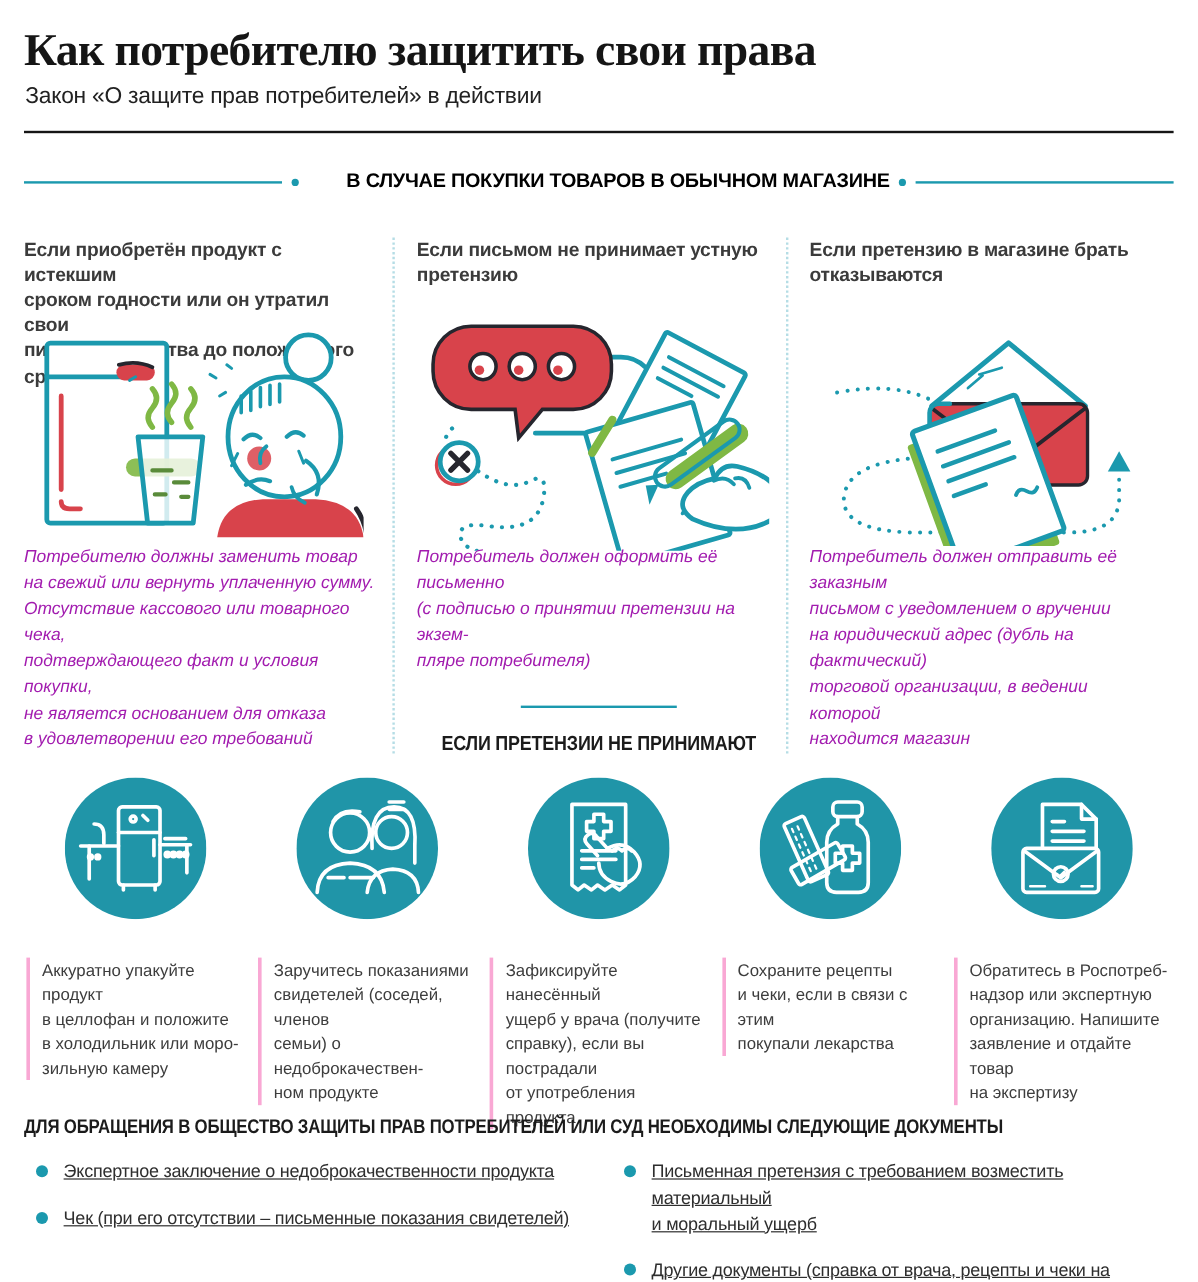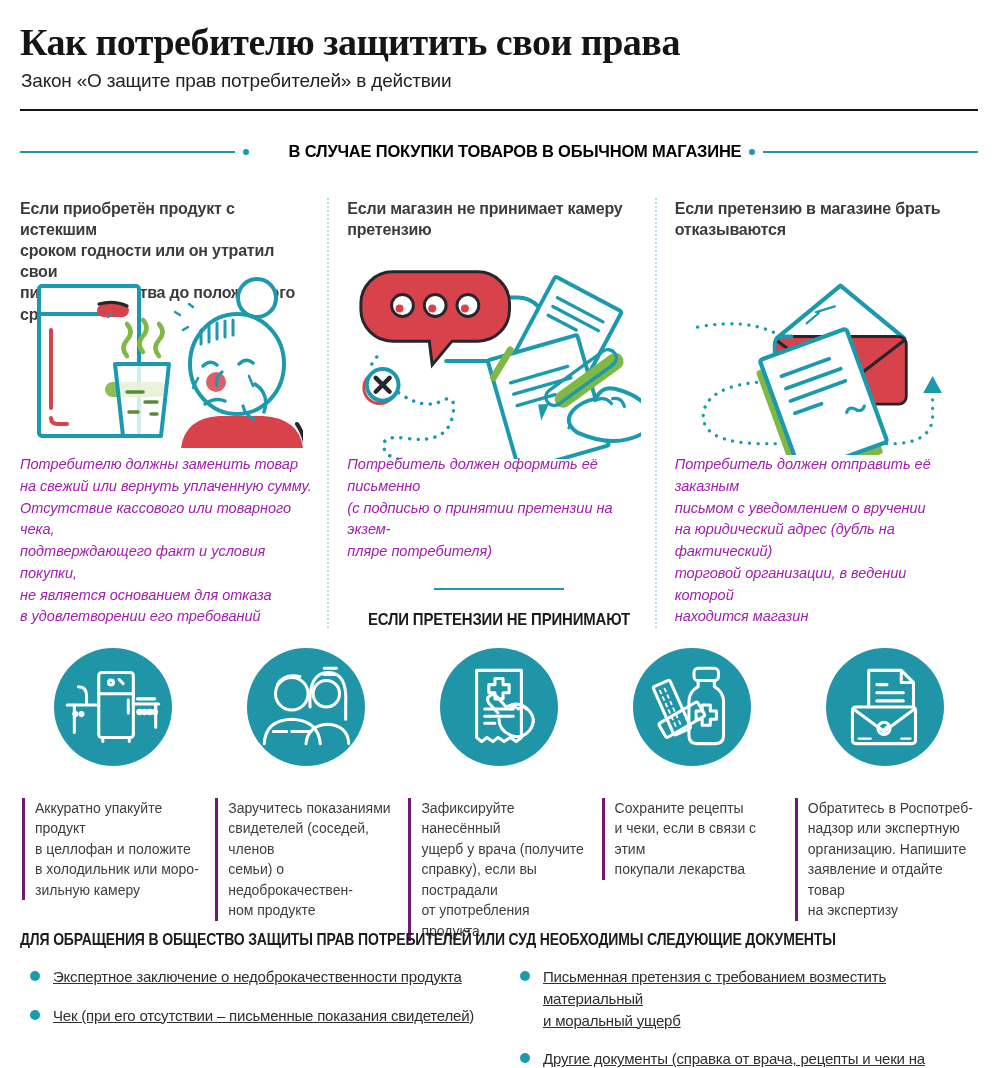--- a/index.html
+++ b/index.html
@@ -31,21 +31,21 @@
   
   .mid-line { position:absolute; top:588px; left:434px; width:130px; height:2px; background:#1b99ae; }
   .s2-title-wrap { position:absolute; top:610px; left:0; right:0; text-align:center; }
   .s2-title { display:inline-block; transform:scaleX(0.88); font-weight:700; font-size:17px;
               letter-spacing:-0.2px; color:#1b1b1b; }
 
   
   .steps { position:absolute; left:16px; right:16px; top:648px; display:flex; }
   .step { flex:1; min-width:0; padding:0 6px; }
   .step .circle { width:118px; height:118px; margin:0 auto; }
-  .step .caption { margin-top:32px; border-left:3px solid #701a75; padding-left:10px;
+  .step .caption { margin-top:32px; border-left:3px solid #f9a8d4; padding-left:10px;
                    font-size:14px; line-height:1.46; color:#3d3d3d; white-space:pre-line; }
 
   
   .s3-title-wrap { position:absolute; left:20px; top:930px; }
   .s3-title { display:inline-block; transform:scaleX(0.85); transform-origin:left center;
               font-weight:700; font-size:16.5px; letter-spacing:-0.2px; color:#1b1b1b; white-space:nowrap; }
   .docs { position:absolute; left:30px; right:18px; top:966px; display:flex; }
   .docs .dcol { display:flex; flex-direction:column; }
   .docs .dcol.left { width:472px; }
   .docs .dcol.right { flex:1; margin-left:18px; }
@@ -107,21 +107,21 @@
       </div>
       <p class="body">Потребителю должны заменить товар
 на свежий или вернуть уплаченную сумму.
 Отсутствие кассового или товарного чека,
 подтверждающего факт и условия покупки,
 не является основанием для отказа
 в удовлетворении его требований</p>
     </div>
 
     <div class="col">
-      <h3>Если магазин не принимает камеру
+      <h3>Если письмом не принимает устную
 претензию</h3>
       <div class="illus">
         <svg width="296" height="198" viewBox="0 0 296 198">
           <path d="M100 36 h72 a29 29 0 0 1 29 29 v6 a29 29 0 0 1 -29 29 h-8 l12 20 -30 -20 h-46" fill="none" stroke="#1b99ae" stroke-width="4" stroke-linejoin="round" stroke-linecap="round"></path>
           <g transform="rotate(28 212 88)">
             <rect x="176" y="24" width="76" height="100" rx="2" fill="#fff" stroke="#1b99ae" stroke-width="4"></rect>
             <path d="M188 42 h52 M188 52 h52 M188 62 h32" stroke="#1b99ae" stroke-width="3.4" stroke-linecap="round"></path>
           </g>
           <path d="M46 10 h86 a32 32 0 0 1 32 32 v6 a32 32 0 0 1 -32 32 h-26 l-20 24 -3 -24 h-37 a32 32 0 0 1 -32 -32 v-6 a32 32 0 0 1 32 -32 Z" fill="#d8434b" stroke="#26262e" stroke-width="3"></path>
           <g>

